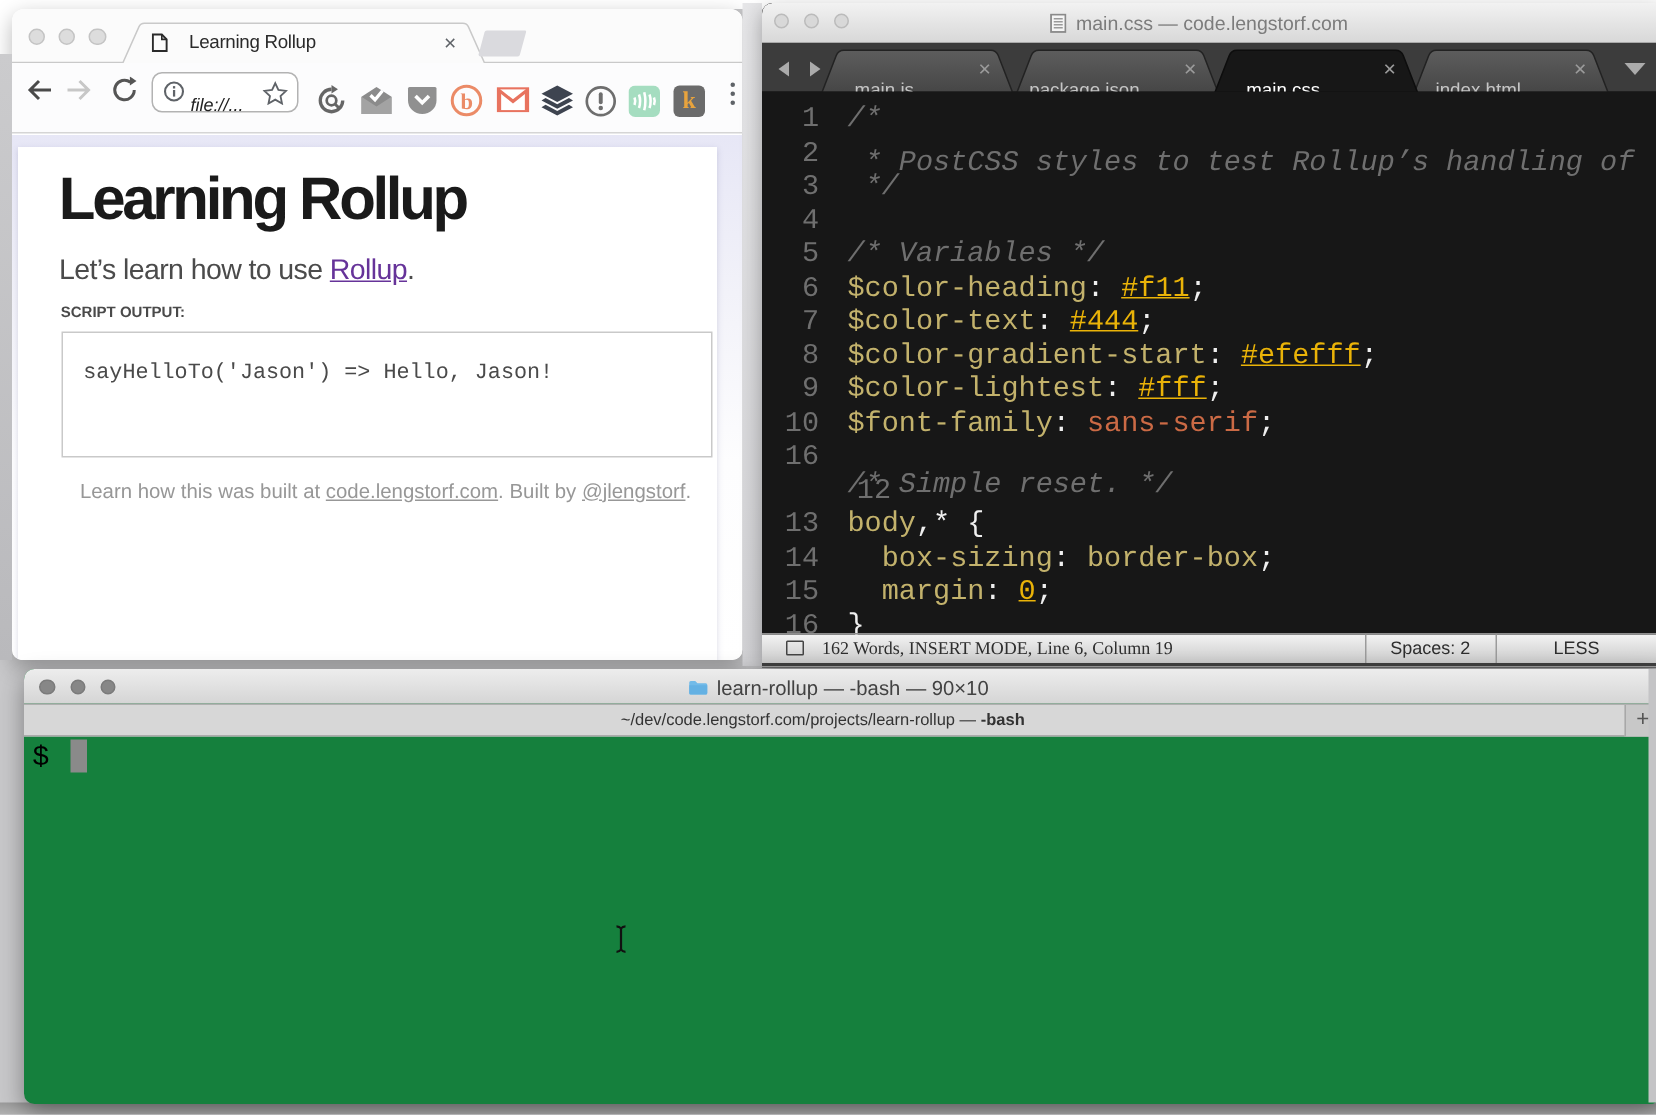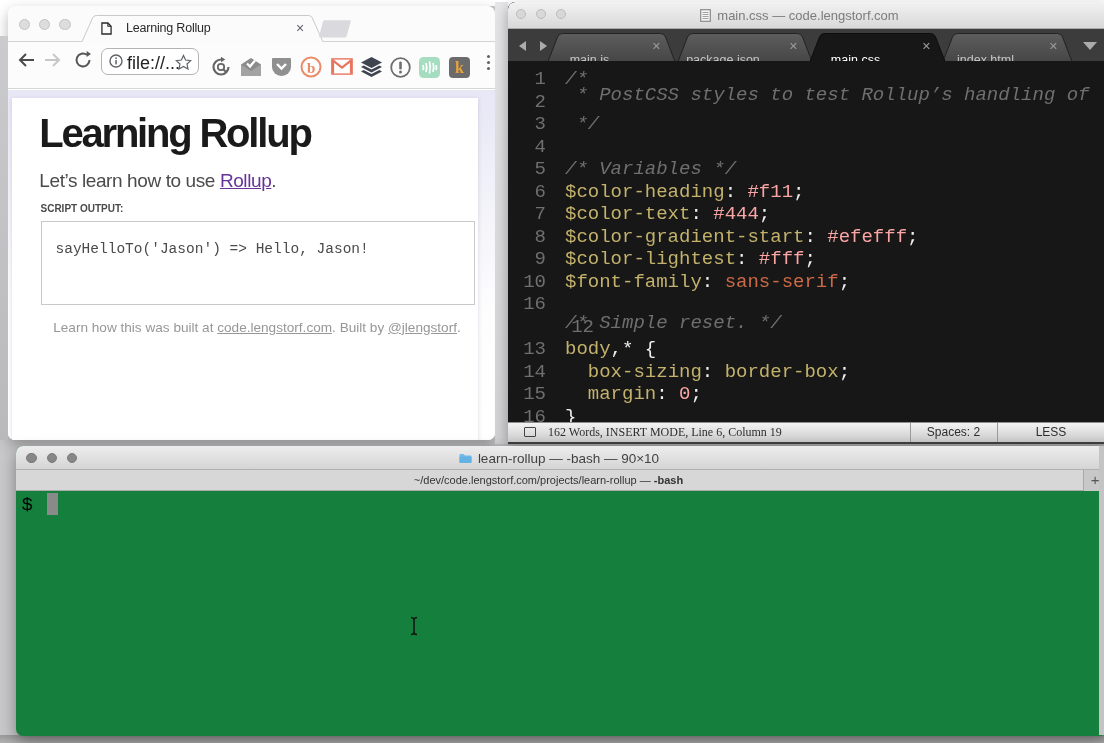--- a/index.html
+++ b/index.html
@@ -15,21 +15,21 @@
 
   
   #browser { left:8px; top:6px; width:487px; height:434px; border-radius:8px 8px 7px 7px;
              background:#fff; box-shadow:0 5px 14px rgba(0,0,0,0.28); overflow:hidden; }
   #tabstrip { position:absolute; left:0; top:0; width:100%; height:36px; background:#fbfbfb; }
   .tl { position:absolute; border-radius:50%; }
   #b-l1,#b-l2,#b-l3 { width:11.2px; height:11.2px; top:12.9px; background:#dddddd; border:1px solid #c4c4c4; }
   #b-l1 { left:11.3px; } #b-l2 { left:31.2px; } #b-l3 { left:51.4px; }
   #toolbar { position:absolute; left:0; top:36px; width:100%; height:47px; background:#fcfcfd; border-bottom:1px solid #d5d5d5; }
   #urlbox { position:absolute; left:93px; top:6px; width:98px; height:27px; border:1px solid #b3b3b3; border-radius:7px; background:#fff; }
-  #urltext { position:absolute; left:119px; top:11px; font-size:18px; color:#222; }
+  #urltext { position:absolute; left:119px; top:21px; font-size:12px; color:#222;font-style:italic; }
   #viewport { position:absolute; left:0; top:84px; width:100%; height:350px;
               background:linear-gradient(180deg, #e7e7f6 0%, #f2f2f9 30%, #fdfdfe 62%, #ffffff 100%); }
   #card { position:absolute; left:4px; top:8px; width:466px; height:352px; background:#fff;
           box-shadow:0 1px 4px rgba(100,100,150,0.25); }
   #h1 { position:absolute; left:31.2px; top:20.5px; font-size:40px; font-weight:bold; letter-spacing:-2.2px; color:#1a1a1a; white-space:nowrap; }
   #intro { position:absolute; left:31.3px; top:79.8px; font-size:19px; letter-spacing:-0.4px; color:#4b4b4b; white-space:nowrap; }
   #intro a { color:#663399; }
   #slabel { position:absolute; left:32.5px; top:112.8px; font-size:10px; font-weight:bold; letter-spacing:0px; color:#4a4a4a; }
   #obox { position:absolute; left:32.5px; top:131px; width:434px; height:84px; border:1px solid #c9c9c9; background:#fff; }
   #obox .ol { position:absolute; left:14px; font-family:"Liberation Mono", monospace; font-size:14.5px; color:#4a4a4a; white-space:pre; }
@@ -52,21 +52,21 @@
   .etab.inactive .x { color:#9b9b9b; }
   .etab.active { background:none; border:none; color:#ffffff;margin-top:47px; }
   .etab.active .x { color:#9b9b9b; }
   #e-code { position:absolute; left:0; top:59px; width:100%; height:360.5px; background:#171717;
             font-family:"Liberation Mono", monospace; font-size:19px; line-height:22.5px; }
   #e-code .row { position:absolute; white-space:pre; }
   .lnum { position:absolute; color:#6f6f6f; text-align:right; width:38px; }
   .cmt { color:#6f6f6f; font-style:italic; }
   .vr { color:#c3b26c; }
   .pn { color:#efefef; }
-  .vl { color:#fca5a5; }
+  .vl { color:#eab308;text-decoration:underline; }
   .vs { color:#cb6a45; }
   #e-status { position:absolute; left:0; top:419.5px; width:100%; height:20px;
               background:linear-gradient(#f3f3f3,#cacaca); border-top:1px solid #8e8e8e;
               font-size:12px; color:#2e2e2e; }
   #e-frame { position:absolute; left:0; top:439.5px; width:100%; height:3.5px; background:#3f3f3f; border-bottom:1px solid #9c9c9c; }
 
   
   #terminal { left:16px; top:446px; width:1091px; height:289.5px; border-radius:7px;
               background:#15803d; box-shadow:0 6px 16px rgba(0,0,0,0.38); overflow:hidden; }
   #t-title { position:absolute; left:0; top:0; width:100%; height:24px;
@@ -234,21 +234,21 @@
         <div class="x">✕</div>
       </div>
       <svg width="20" height="32" style="position:absolute;left:572px;top:0;" viewBox="0 0 20 32">
         <path d="M 3 13 L 17 13 L 10 21 Z" fill="#ababab"></path>
       </svg>
     </div>
     <div id="e-code">
       <div class="lnum" style="top:7px;left:0;">1</div>
       <div class="row" style="top:7px;left:57px;"><span class="cmt">/*</span></div>
       <div class="lnum" style="top:29.5px;left:0;">2</div>
-      <div class="row" style="top:23px;left:57px;"><span class="cmt"> * PostCSS styles to test Rollup’s handling of</span></div>
+      <div class="row" style="top:36px;left:57px;"><span class="cmt"> * PostCSS styles to test Rollup’s handling of</span></div>
       <div class="lnum" style="top:52px;left:0;">3</div>
       <div class="row" style="top:52px;left:57px;"><span class="cmt"> */</span></div>
       <div class="lnum" style="top:74.5px;left:0;">4</div>
       <div class="row" style="top:74.5px;left:57px;"></div>
       <div class="lnum" style="top:97px;left:0;">5</div>
       <div class="row" style="top:97px;left:57px;"><span class="cmt">/* Variables */</span></div>
       <div class="lnum" style="top:119.5px;left:0;">6</div>
       <div class="row" style="top:119.5px;left:57px;"><span class="vr">$color-heading</span><span class="pn">: </span><span class="vl">#f11</span><span class="pn">;</span></div>
       <div class="lnum" style="top:142px;left:0;">7</div>
       <div class="row" style="top:142px;left:57px;"><span class="vr">$color-text</span><span class="pn">: </span><span class="vl">#444</span><span class="pn">;</span></div>

